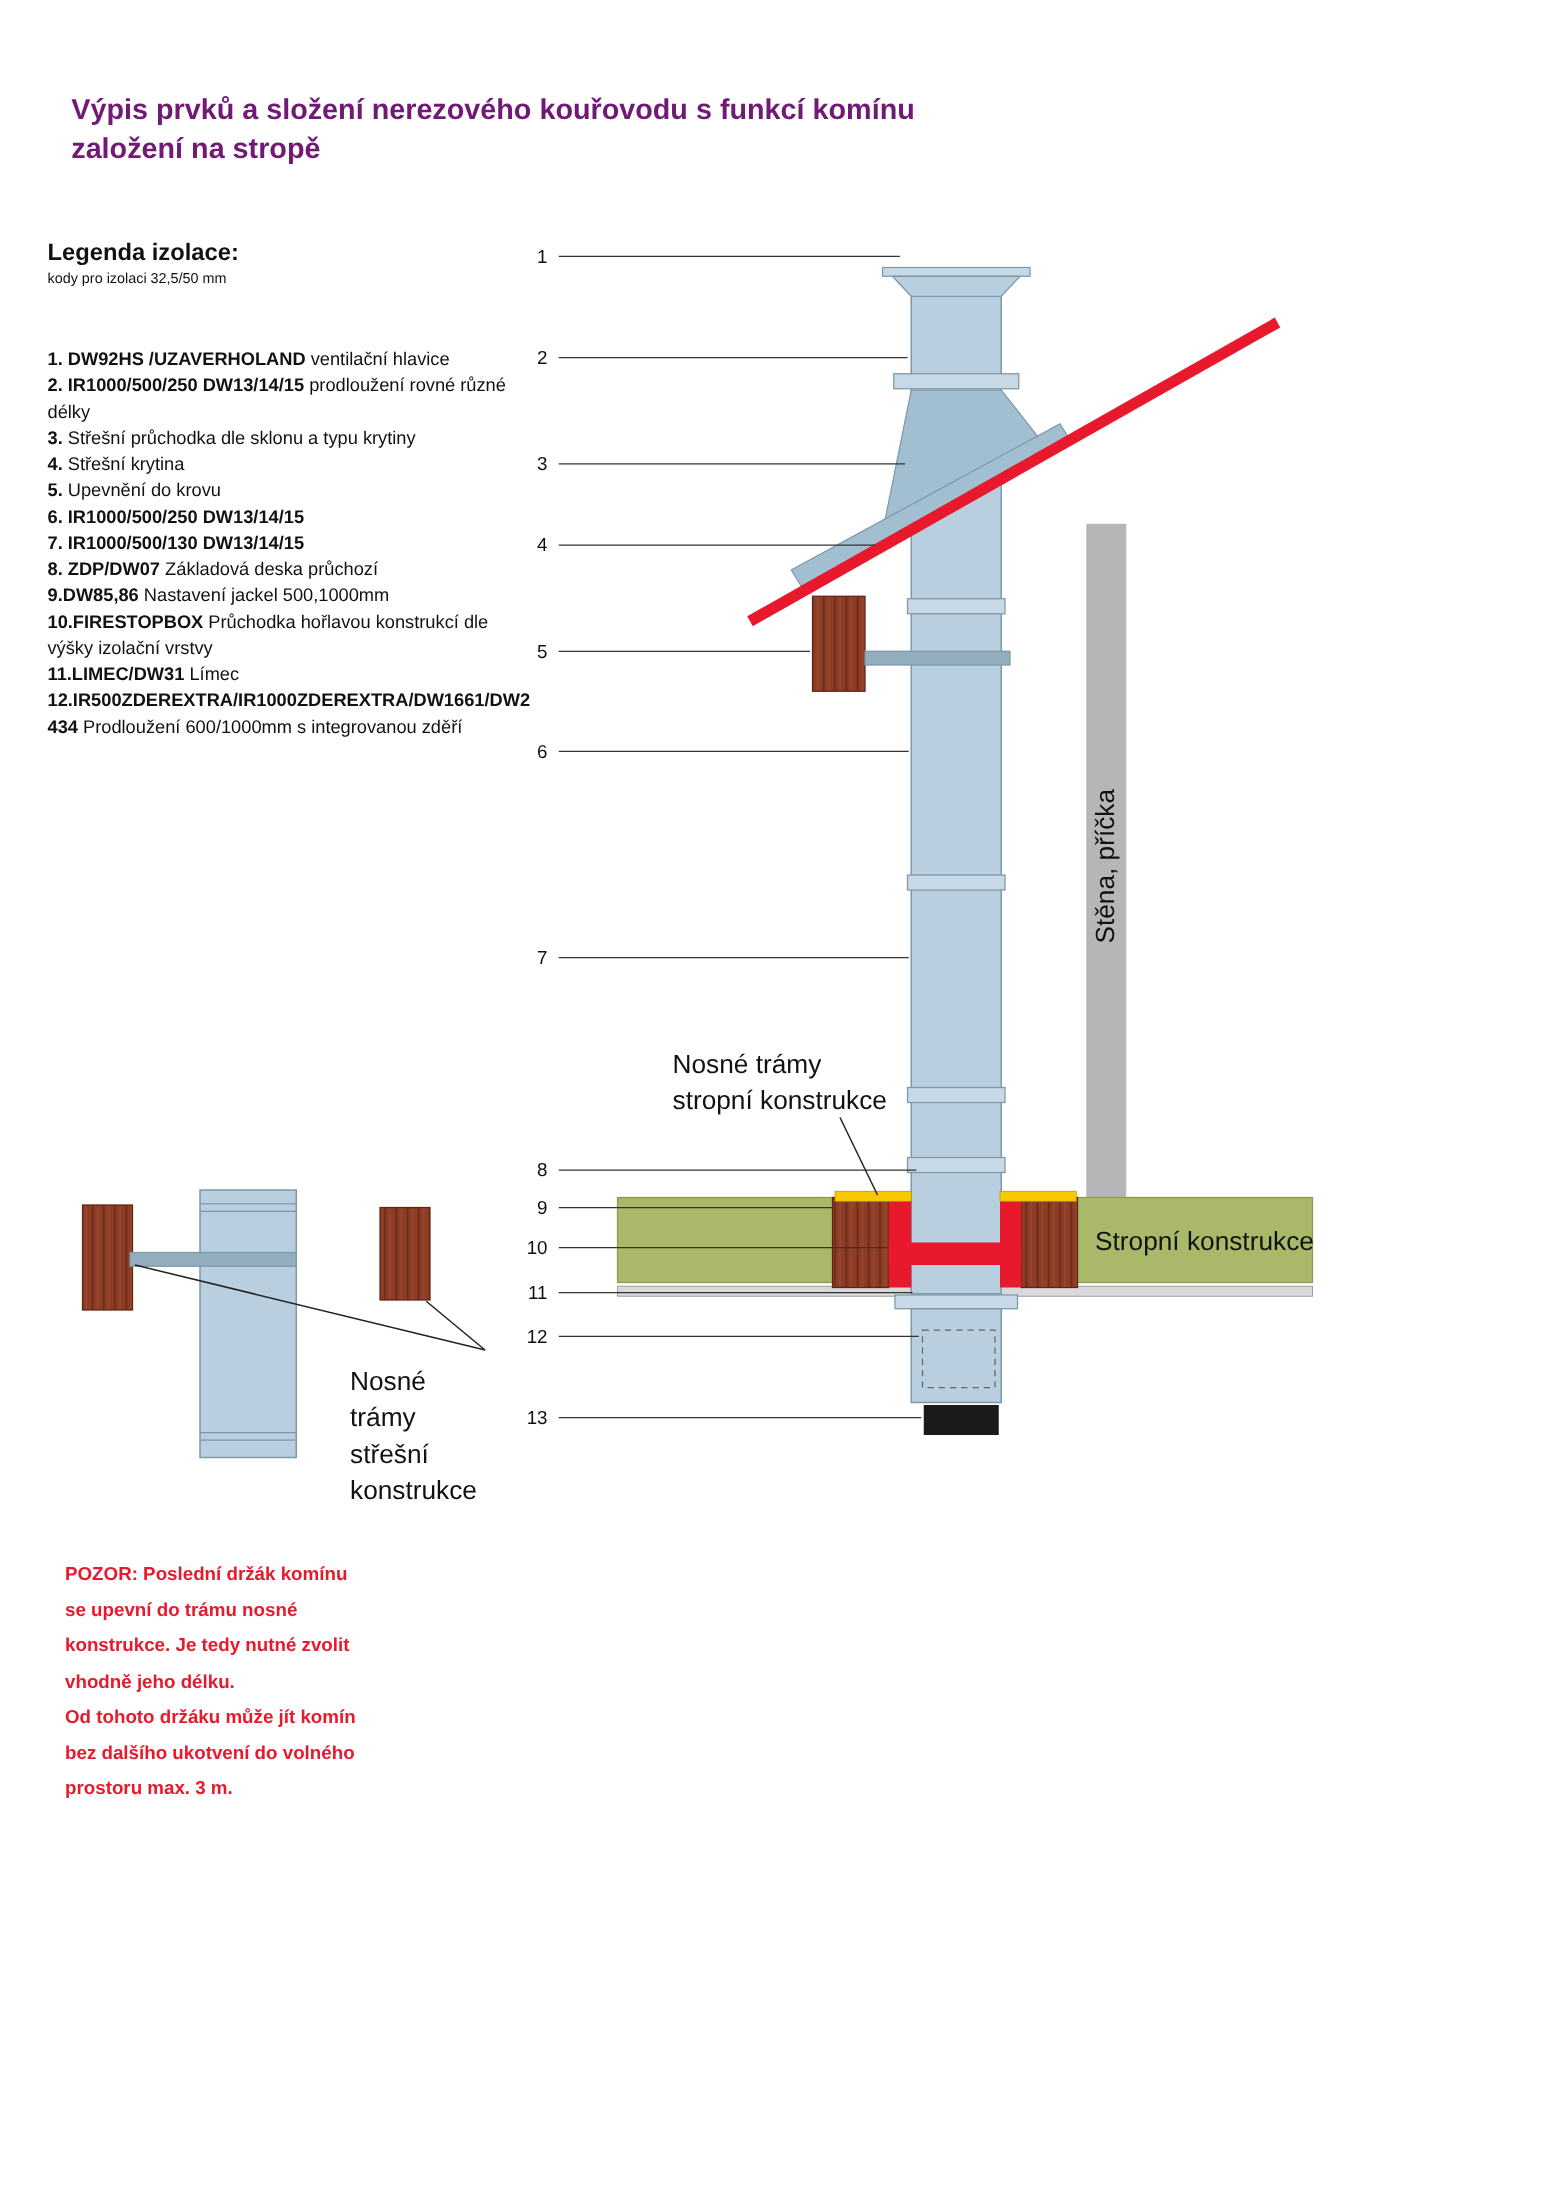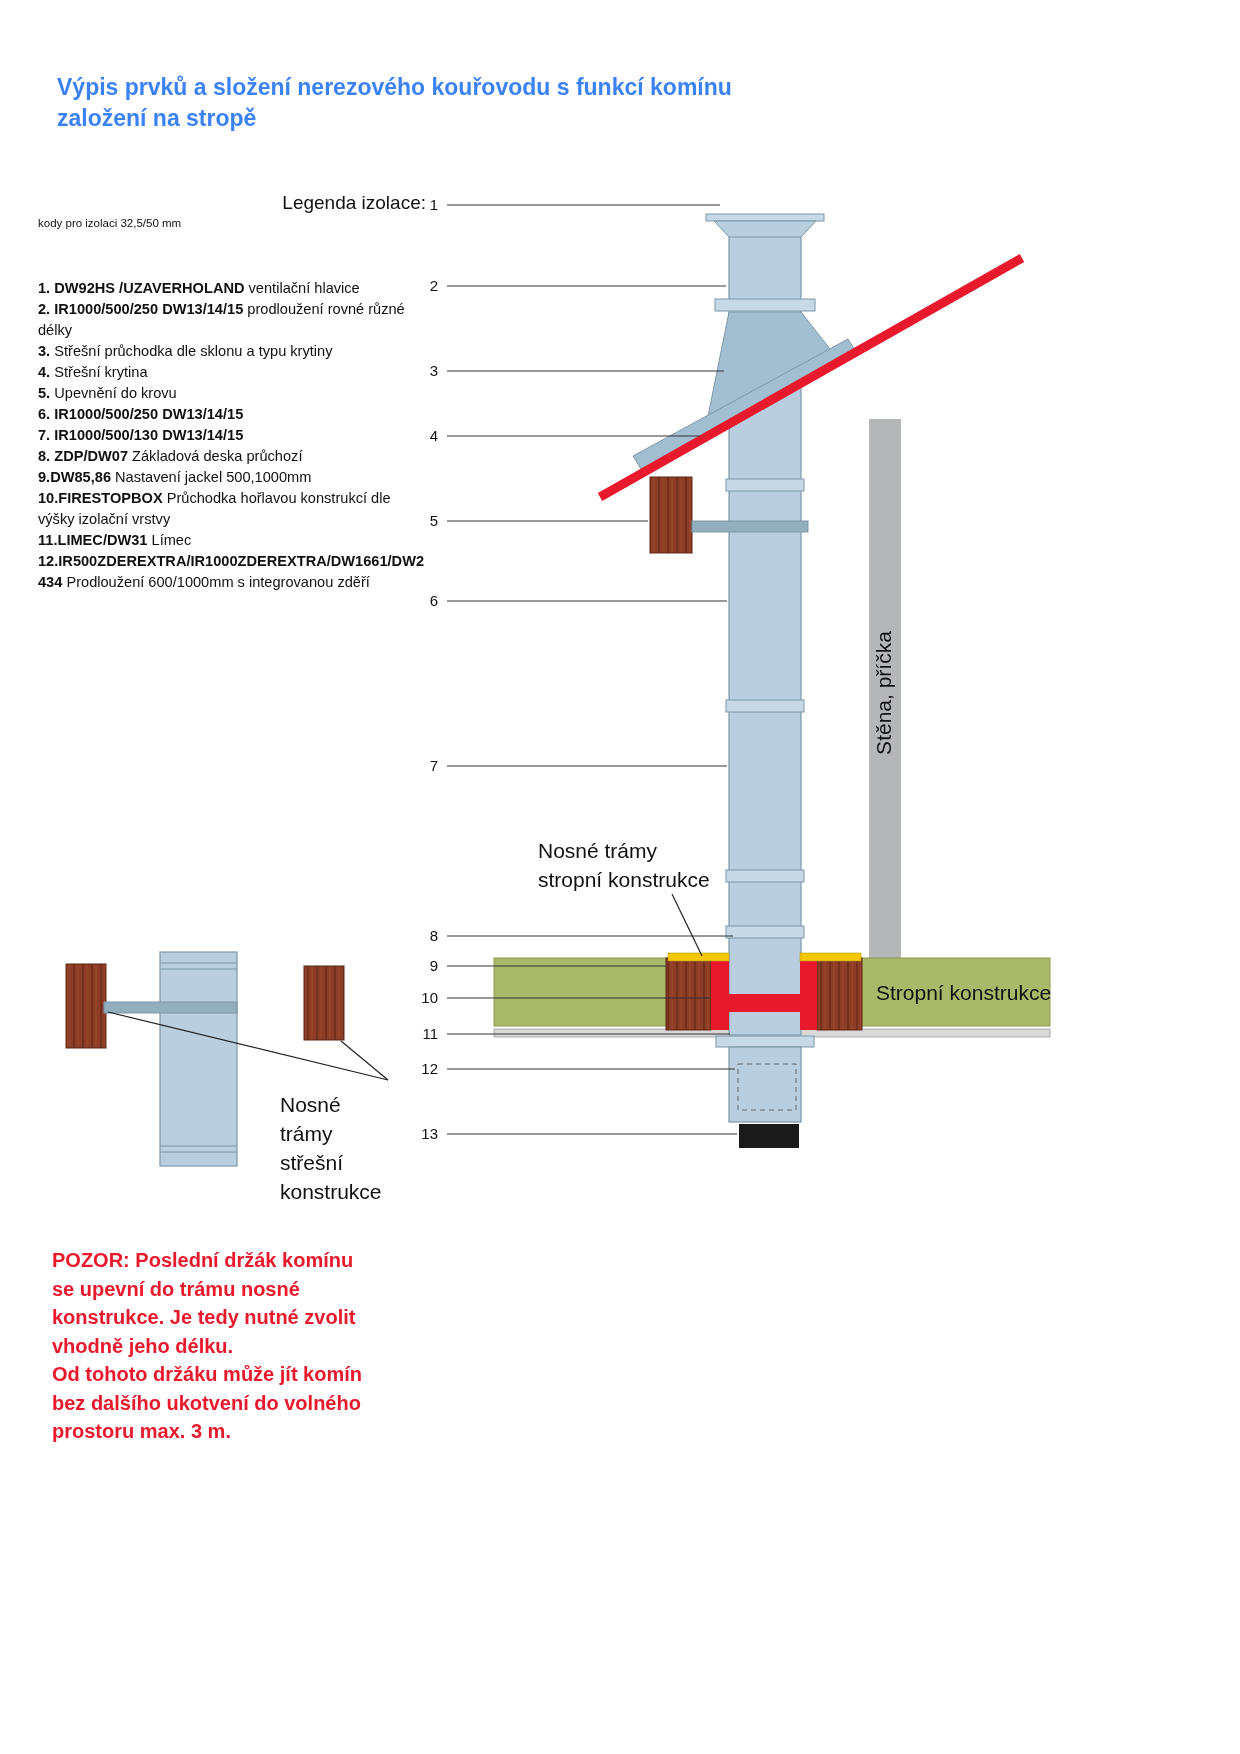--- a/index.html
+++ b/index.html
@@ -3,40 +3,40 @@
 <meta charset="utf-8">
 <style>
   * { margin:0; padding:0; box-sizing:border-box; }
   html,body { background:#ffffff; }
   body { font-family:"Liberation Sans", sans-serif; color:#111; }
   .page { position:relative; width:1240px; height:1754px; background:#fff; overflow:hidden; }
 
   .title {
     position:absolute; left:57px; top:72px;
     font-size:23px; font-weight:bold; line-height:31px;
-    white-space:pre-line; color:#3b82f6;
+    white-space:pre-line; color:#701a75;
   }
 
   .legend { position:absolute; left:38px; top:192px; width:388px; }
-  .legend-heading { font-size:19px; font-weight:normal;text-align:right; }
+  .legend-heading { font-size:19px; font-weight:bold; }
   .legend-sub { font-size:11.5px; margin-top:3px; }
   .legend-list { margin-top:49px; font-size:14.6px; line-height:21px; }
   .legend-item { overflow-wrap:anywhere; }
   .legend-item .b { font-weight:bold; }
 
   svg.diagram { position:absolute; left:0; top:0; }
   svg text { font-family:"Liberation Sans", sans-serif; fill:#111; }
   .callout-num { font-size:15px; }
   .dlabel { font-size:21px; }
   .callout-line { stroke:#333; stroke-width:1; }
   .leader { stroke:#222; stroke-width:1.2; }
 
   .warning {
     position:absolute; left:52px; top:1246px; width:420px;
-    font-size:20px; font-weight:bold; line-height:28.5px;
+    font-size:15px; font-weight:bold; line-height:28.5px;
     color:#e8192c; white-space:pre-line;
   }
 </style>
 </head>
 <body>
 
 <div class="page">
 
   <div class="title">Výpis prvků a složení nerezového kouřovodu s funkcí komínu
 založení na stropě</div>

